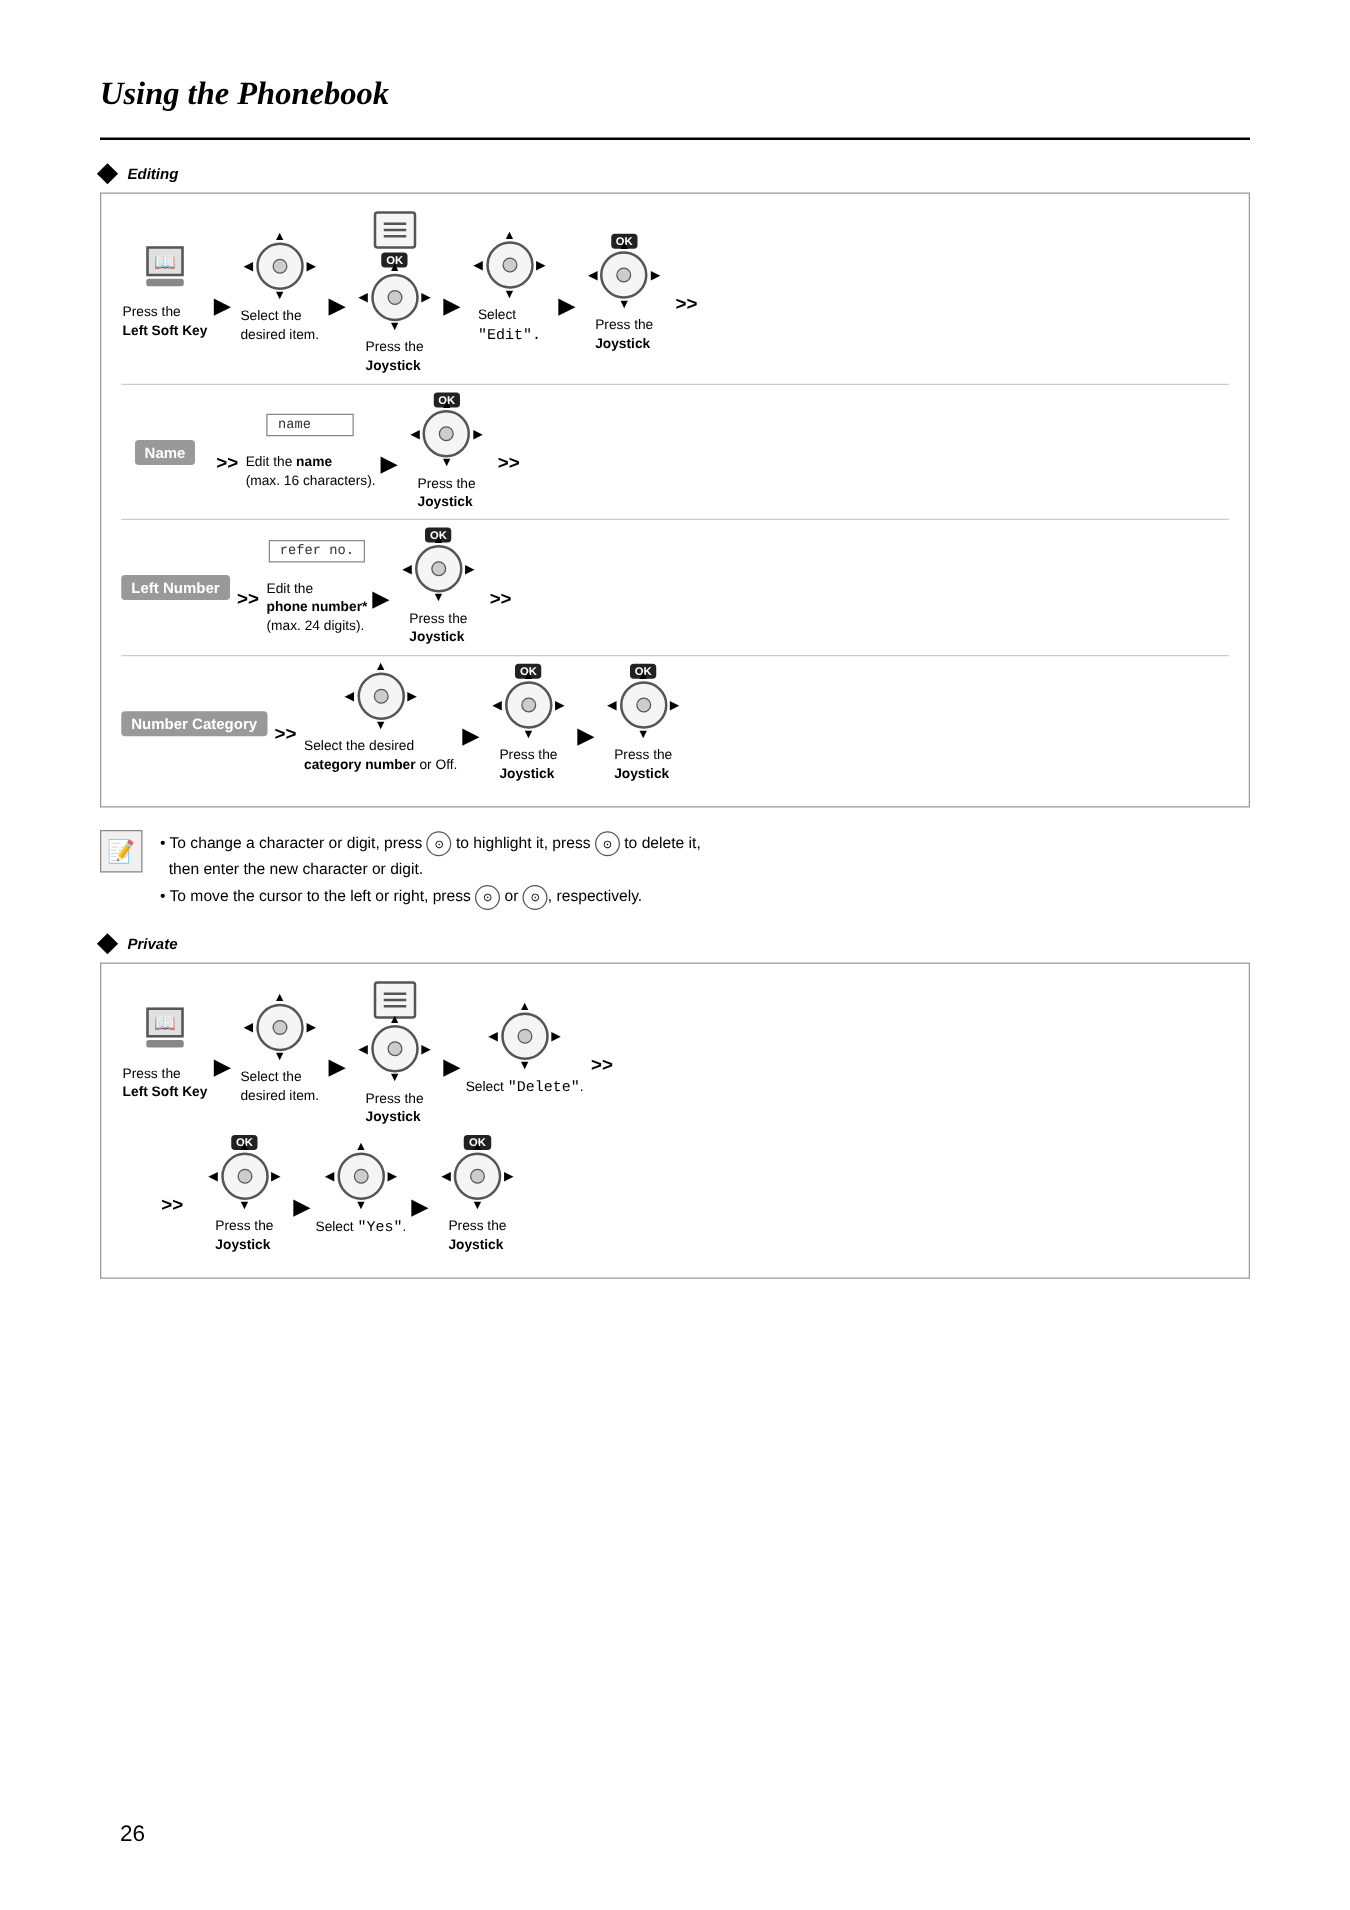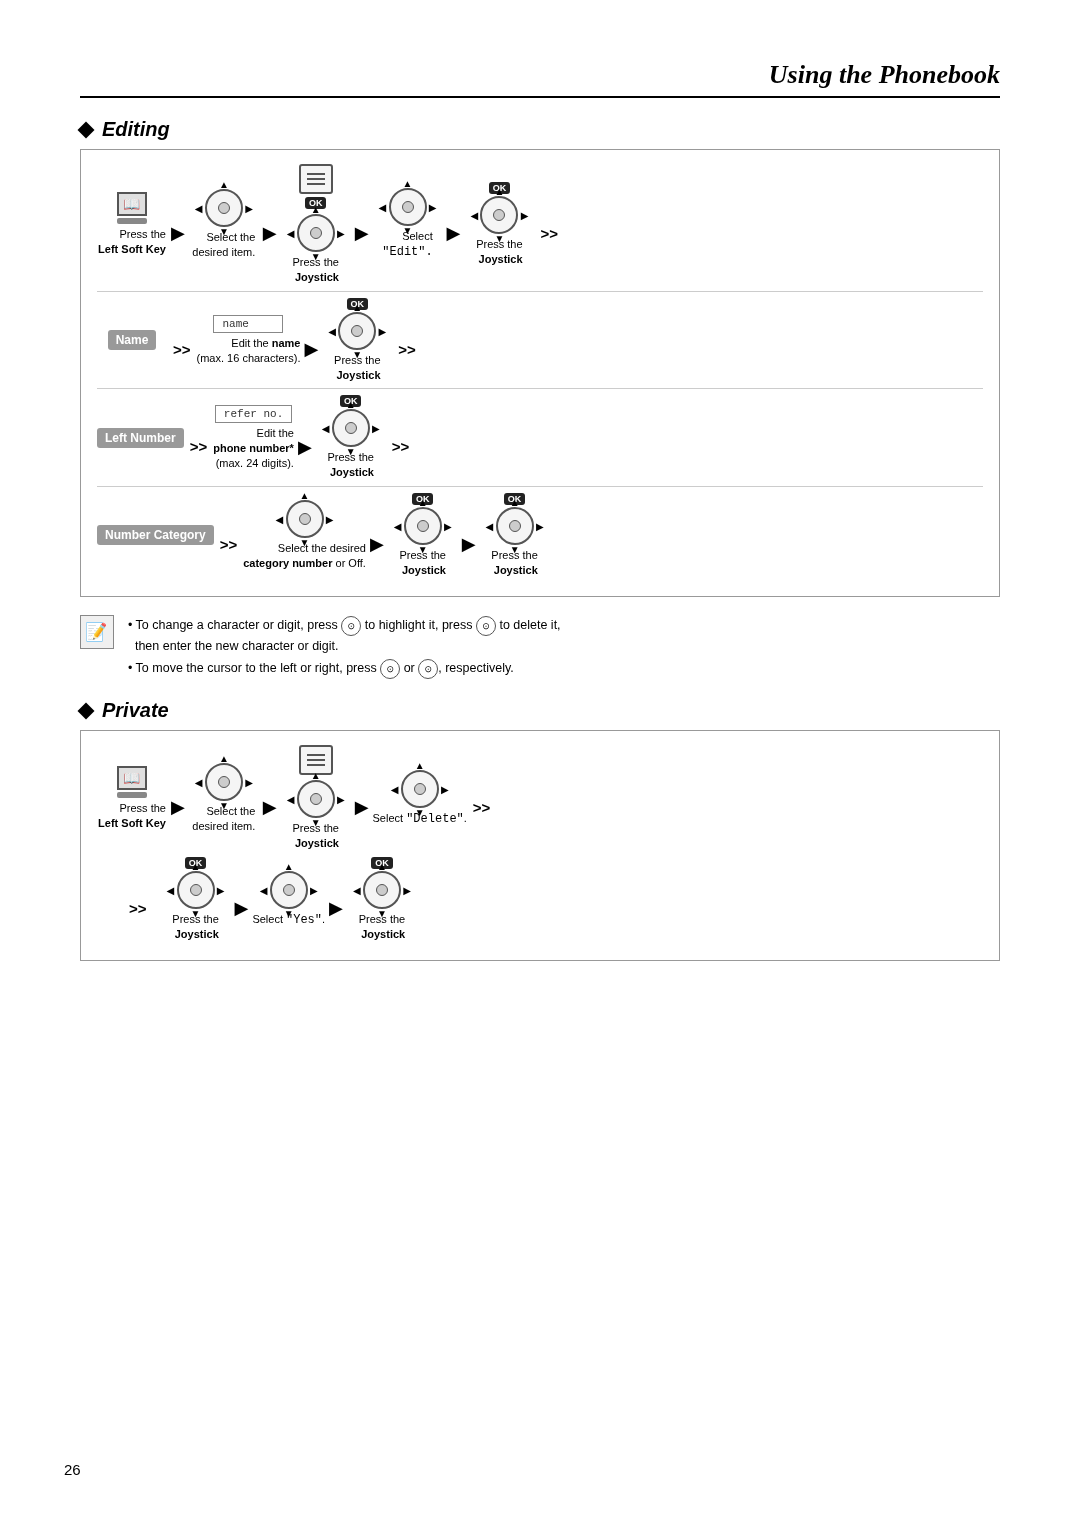--- a/index.html
+++ b/index.html
@@ -12,32 +12,31 @@
       min-height: 1528px;
       padding: 60px 80px;
     }
 
     h1.page-title {
       font-family: 'Times New Roman', Times, serif;
       font-size: 26px;
       font-style: italic;
       font-weight: bold;
       border-bottom: 2px solid #000;
-      padding-bottom: 6px;
+      padding-bottom: 20px;
       margin-bottom: 20px;
-      text-align: right;
     }
 
     .section-header {
       display: flex;
       align-items: center;
       gap: 6px;
       font-style: italic;
       font-weight: bold;
-      font-size: 20px;
+      font-size: 12px;
       margin-bottom: 8px;
     }
     .diamond {
       display: inline-block;
       width: 12px;
       height: 12px;
       background: #000;
       transform: rotate(45deg);
       margin-right: 4px;
     }
@@ -217,22 +216,22 @@
 
     
     .sgl-arr {
       font-size: 18px;
       margin-top: 18px;
     }
 
     .page-num {
       position: absolute;
       bottom: 50px;
-      left: 64px;
-      font-size: 15px;
+      left: 96px;
+      font-size: 18px;
     }
 
     
     code {
       font-family: 'Courier New', monospace;
       font-size: 12px;
     }
 
     
     .diagram-inner-sep {
@@ -252,22 +251,22 @@
 
     .cell {
       display: flex;
       flex-direction: column;
       align-items: center;
       min-width: 70px;
     }
 
     .cell-label {
       font-size: 11px;
-      text-align: right;
-      margin-top: 3px;
+      text-align: left;
+      margin-top: 14px;
       line-height: 1.35;
     }
 
   </style>
 </head>
 <body>
 
 <h1 class="page-title">Using the Phonebook</h1>
 
 <div class="section-header">

